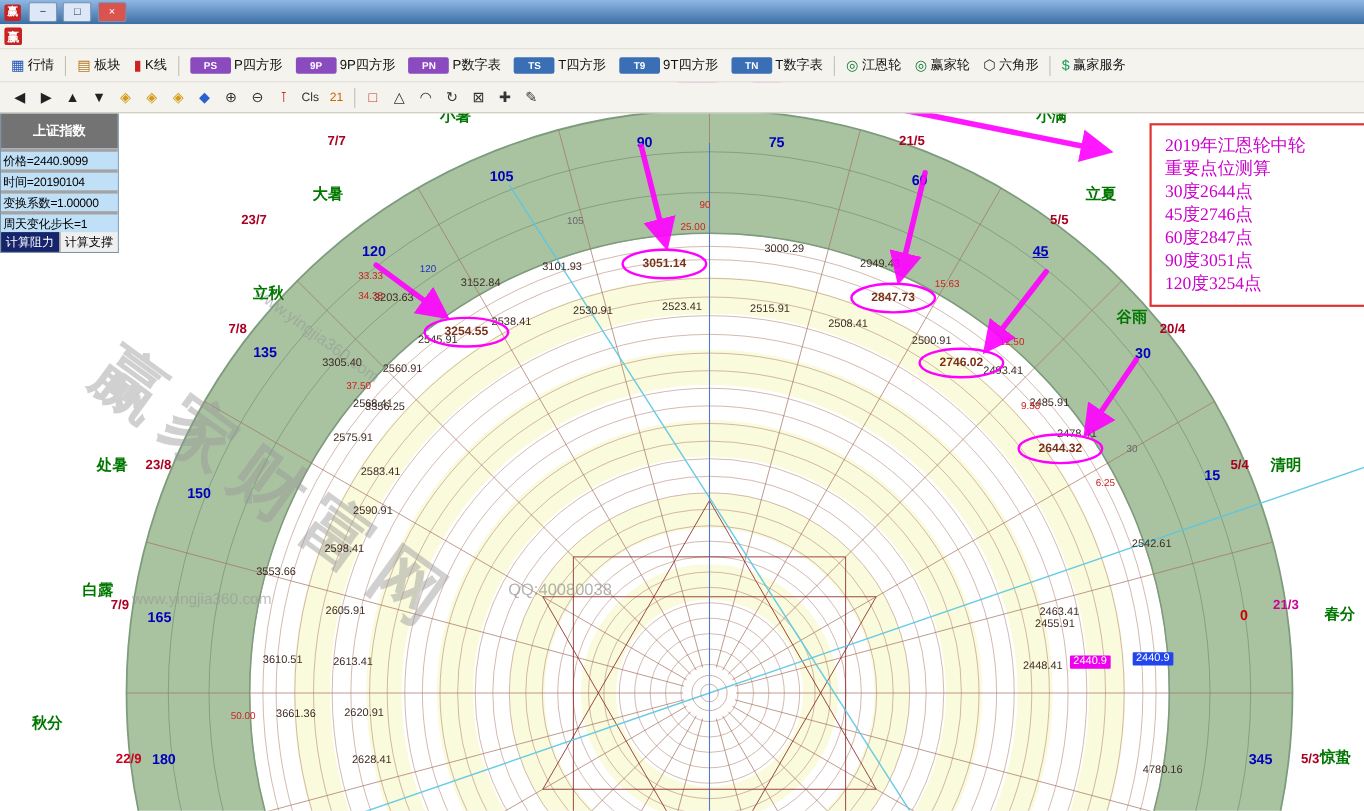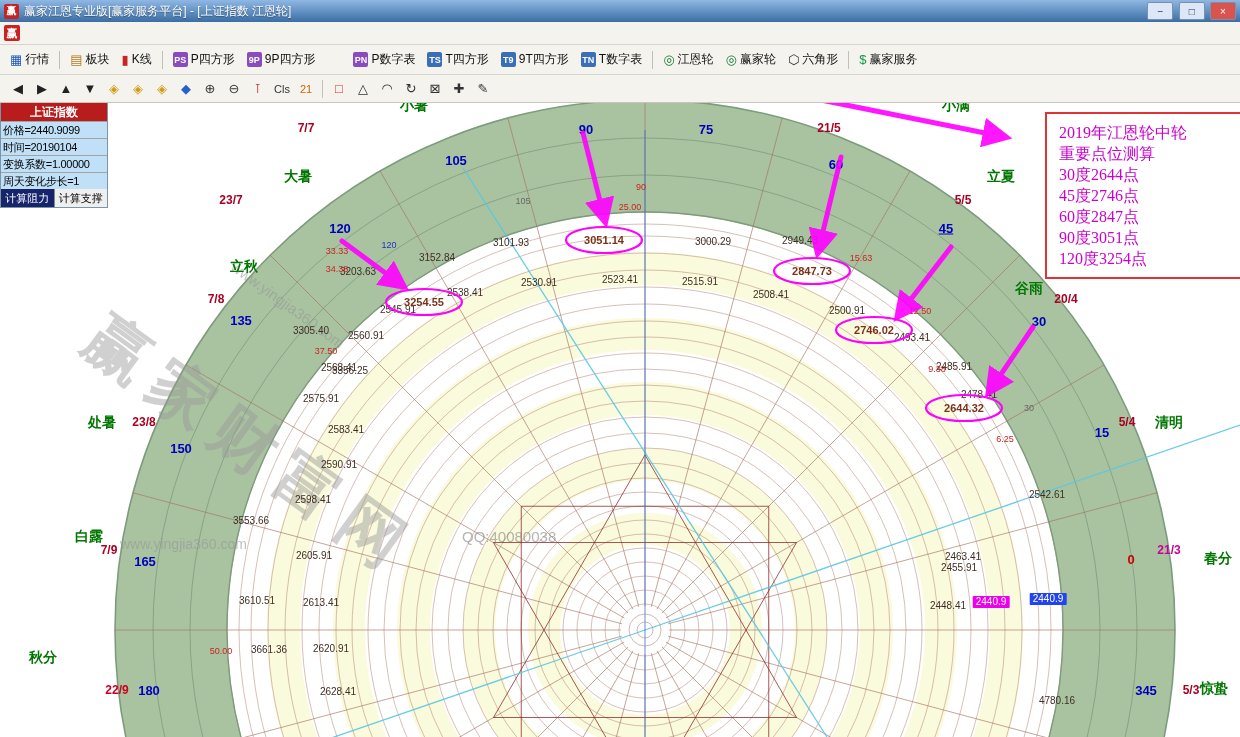--- a/index.html
+++ b/index.html
@@ -16,21 +16,21 @@
   .tb-btn.close{background:#d9534f;color:#fff;}
   .menubar{position:relative;z-index:10;height:22px;background:#f4f3ee;border-bottom:1px solid #d8d6cc;
            display:flex;align-items:center;font-size:12.5px;color:#111;}
   .menu-logo{width:16px;height:16px;background:#c92222;color:#fff;font-size:11px;font-weight:bold;
              display:flex;align-items:center;justify-content:center;margin:0 6px 0 4px;border-radius:2px;}
   .menu-item{padding:0 9px;height:100%;display:inline-flex;align-items:center;cursor:default;}
   .toolbar1{position:relative;z-index:10;height:29px;background:#f4f3ee;border-bottom:1px solid #d8d6cc;
             display:flex;align-items:center;padding-left:4px;}
   .t1item{display:inline-flex;align-items:center;height:24px;padding:0 6px;font-size:12px;color:#111;}
   .t1icon{margin-right:3px;font-size:13px;}
-  .badge{width:15px;height:15px;border-radius:2px;color:#fff;font-size:9px;font-weight:bold;
+  .badge{width:37px;height:15px;border-radius:2px;color:#fff;font-size:9px;font-weight:bold;
          display:inline-flex;align-items:center;justify-content:center;margin-right:3px;}
   .sep{display:inline-block;width:1px;height:18px;background:#c2c0b6;margin:0 4px;}
   .toolbar2{position:relative;z-index:10;height:27px;background:#f4f3ee;border-bottom:1px solid #c9c7bd;
             display:flex;align-items:center;padding-left:6px;}
   .t2item{display:inline-flex;align-items:center;justify-content:center;min-width:20px;height:22px;
           font-size:13px;margin:0 1px;border:1px solid transparent;}
   
   .layer{position:absolute;left:0;top:0;width:1240px;height:737px;}
   #wheel-svg{z-index:1;}
   #wm-layer{z-index:2;pointer-events:none;}
@@ -42,24 +42,24 @@
   .term{font-weight:bold;font-size:14px;color:#007700;}
   .date{font-weight:bold;font-size:12px;color:#aa0022;}
   .val{font-size:10px;color:#3f2d26;}
   .rval{font-size:9px;color:#cc2222;}
   .mval{font-size:9px;}
   .cval{font-size:11px;color:#7a3318;font-weight:bold;}
   .hval{font-size:10px;padding:1px 3px;color:#fff;border-radius:1px;}
   
   .info-panel{position:absolute;left:0;top:102px;width:106px;z-index:5;font-size:11px;
               border:1px solid #7d93a8;background:#bfe0f7;}
-  .ip-header{height:18px;background:#b91c1c;color:#fff;font-weight:bold;font-size:12px;
+  .ip-header{height:32px;background:#737373;color:#fff;font-weight:bold;font-size:12px;
              display:flex;align-items:center;justify-content:center;}
   .ip-row{height:16px;display:flex;align-items:center;padding-left:2px;color:#000;
-          border-top:1px solid #a3a3a3;background:#bfe0f7;letter-spacing:-0.3px;}
+          border-top:3px solid #a3a3a3;background:#bfe0f7;letter-spacing:-0.3px;}
   .ip-btns{display:flex;}
   .ip-btn{flex:1;height:18px;display:flex;align-items:center;justify-content:center;font-size:11px;cursor:default;}
   .ip-btn.dark{background:#15246b;color:#fff;}
   .ip-btn.light{background:#efefef;color:#000;border-left:1px solid #888;}
   
   .ann-box{position:absolute;left:1045px;top:112px;width:188px;z-index:4;background:rgba(255,255,255,.94);
            border:2px solid #e03333;padding:8px 6px 8px 12px;}
   .ann-line{font-family:"Liberation Serif","DejaVu Serif",serif;font-size:16px;line-height:21px;color:#cc00cc;}
   
   .wm-big{position:absolute;left:118px;top:295px;font-size:64px;font-weight:bold;letter-spacing:14px;
@@ -187,21 +187,21 @@
     <div class="wl date" style="left: 117px; top: 690px; color: rgb(204, 0, 34);">22/9</div>
     <div class="wl date" style="left: 829px; top: 128px;">21/5</div>
     <div class="wl date" style="left: 963px; top: 200px;">5/5</div>
     <div class="wl date" style="left: 1066px; top: 299px;">20/4</div>
     <div class="wl date" style="left: 1127px; top: 422px;">5/4</div>
     <div class="wl date" style="left: 1169px; top: 550px; color: rgb(204, 0, 153);">21/3</div>
     <div class="wl date" style="left: 1191px; top: 690px;">5/3</div>
     <div class="wl val" style="left: 358px; top: 272px;">3203.63</div>
     <div class="wl val" style="left: 437px; top: 258px;">3152.84</div>
     <div class="wl val" style="left: 511px; top: 243px;">3101.93</div>
-    <div class="wl val" style="left: 713px; top: 242px; text-align: center;">3000.29</div>
+    <div class="wl val" style="left: 713px; top: 227px; text-align: center;">3000.29</div>
     <div class="wl val" style="left: 800px; top: 241px;">2949.43</div>
     <div class="wl val" style="left: 311px; top: 331px;">3305.40</div>
     <div class="wl val" style="left: 350px; top: 371px;">3356.25</div>
     <div class="wl val" style="left: 539px; top: 283px;">2530.91</div>
     <div class="wl val" style="left: 620px; top: 280px;">2523.41</div>
     <div class="wl val" style="left: 700px; top: 282px;">2515.91</div>
     <div class="wl val" style="left: 771px; top: 295px;">2508.41</div>
     <div class="wl val" style="left: 847px; top: 311px;">2500.91</div>
     <div class="wl val" style="left: 912px; top: 338px;">2493.41</div>
     <div class="wl val" style="left: 954px; top: 367px;">2485.91</div>
@@ -267,21 +267,20 @@
       <div class="ip-row">周天变化步长=1</div>
     </div>
   <div class="ip-btns">
     <span class="ip-btn dark">计算阻力</span>
     <span class="ip-btn light">计算支撑</span>
   </div>
 </div>
 
 <div class="titlebar" style="position:relative;">
   <span class="tb-icon">赢</span>
-  <span class="tb-title">赢家江恩专业版[赢家服务平台] - [上证指数 江恩轮]</span>
   <span>
     <span class="tb-btn">−</span>
     <span class="tb-btn">□</span>
     <span class="tb-btn close">×</span>
   </span>
 </div>
 <div class="menubar">
   <span class="menu-logo">赢</span>
 </div>
 <div class="toolbar1" id="toolbar1">
@@ -301,21 +300,21 @@
     <span class="sep"></span>
     <span class="t1item">
       <span class="badge" style="background: rgb(138, 75, 191);">PS</span>
       <span>P四方形</span>
     </span>
     <span class="t1item">
       <span class="badge" style="background: rgb(138, 75, 191);">9P</span>
       <span>9P四方形</span>
     </span>
     <span class="t1item">
-      <span class="badge" style="background: rgb(138, 75, 191); margin-left: 26px;">PN</span>
+      <span class="badge" style="background: rgb(138, 75, 191);">PN</span>
       <span>P数字表</span>
     </span>
     <span class="t1item">
       <span class="badge" style="background: rgb(58, 111, 181);">TS</span>
       <span>T四方形</span>
     </span>
     <span class="t1item">
       <span class="badge" style="background: rgb(58, 111, 181);">T9</span>
       <span>9T四方形</span>
     </span>

